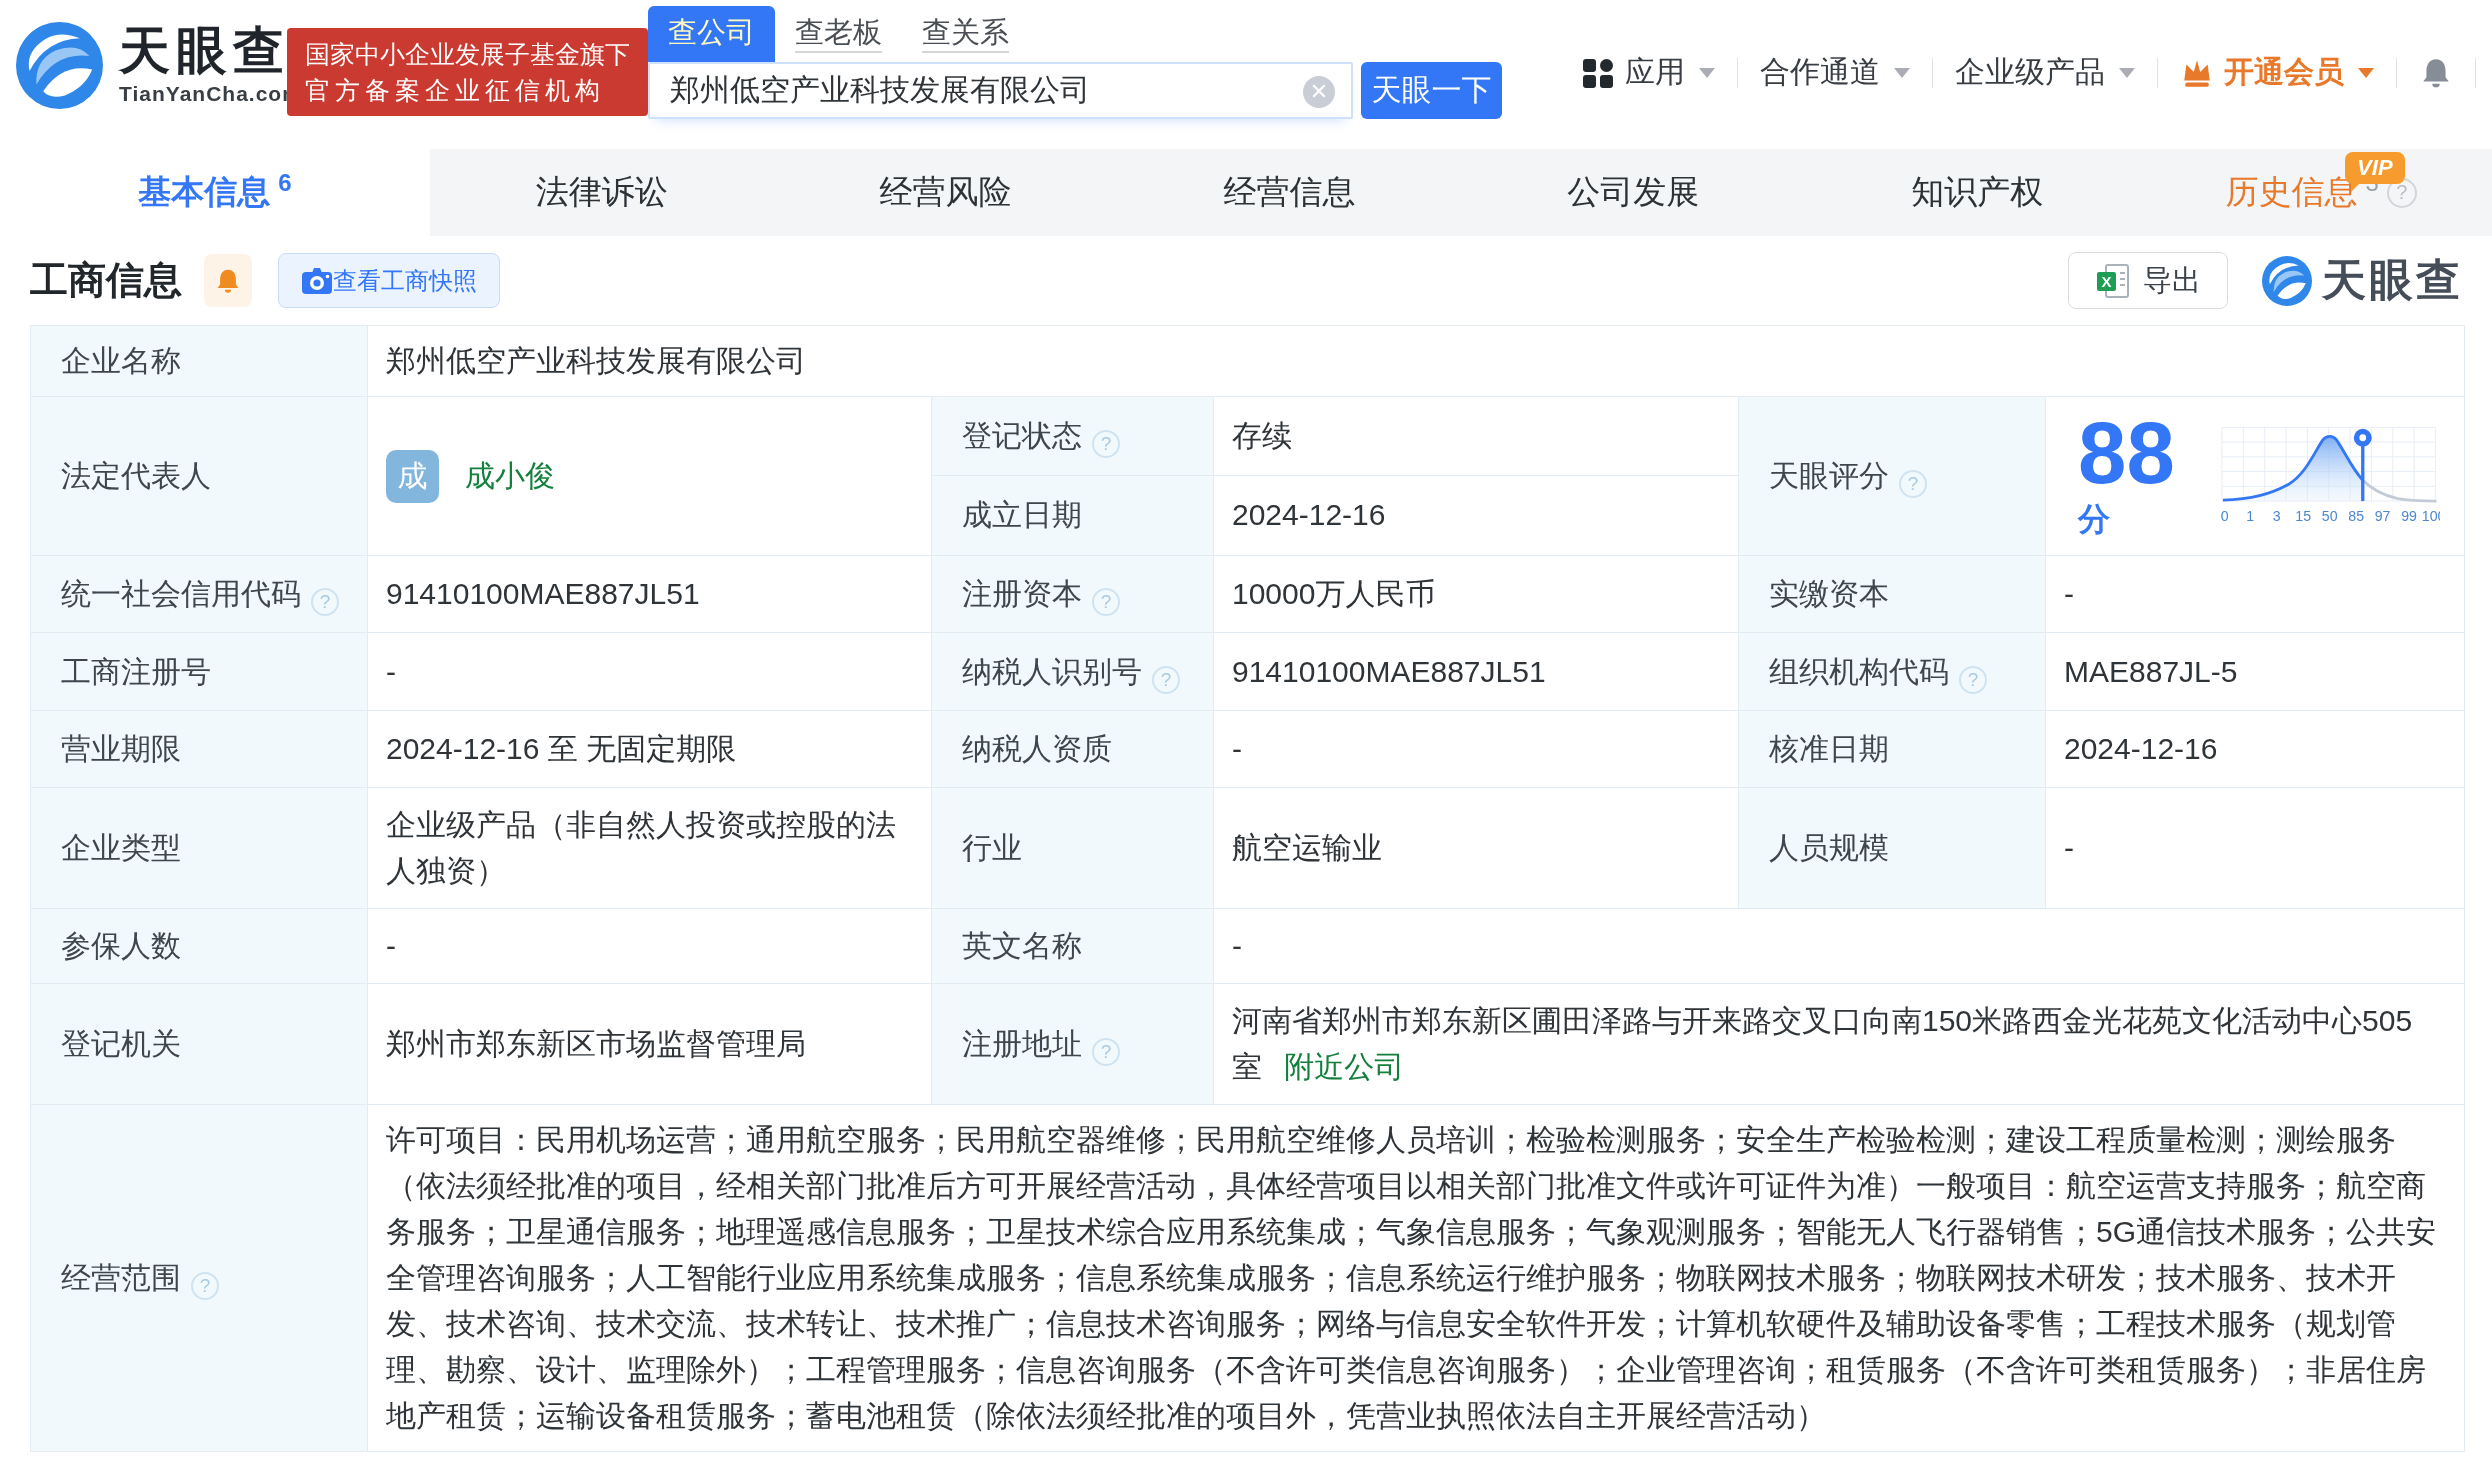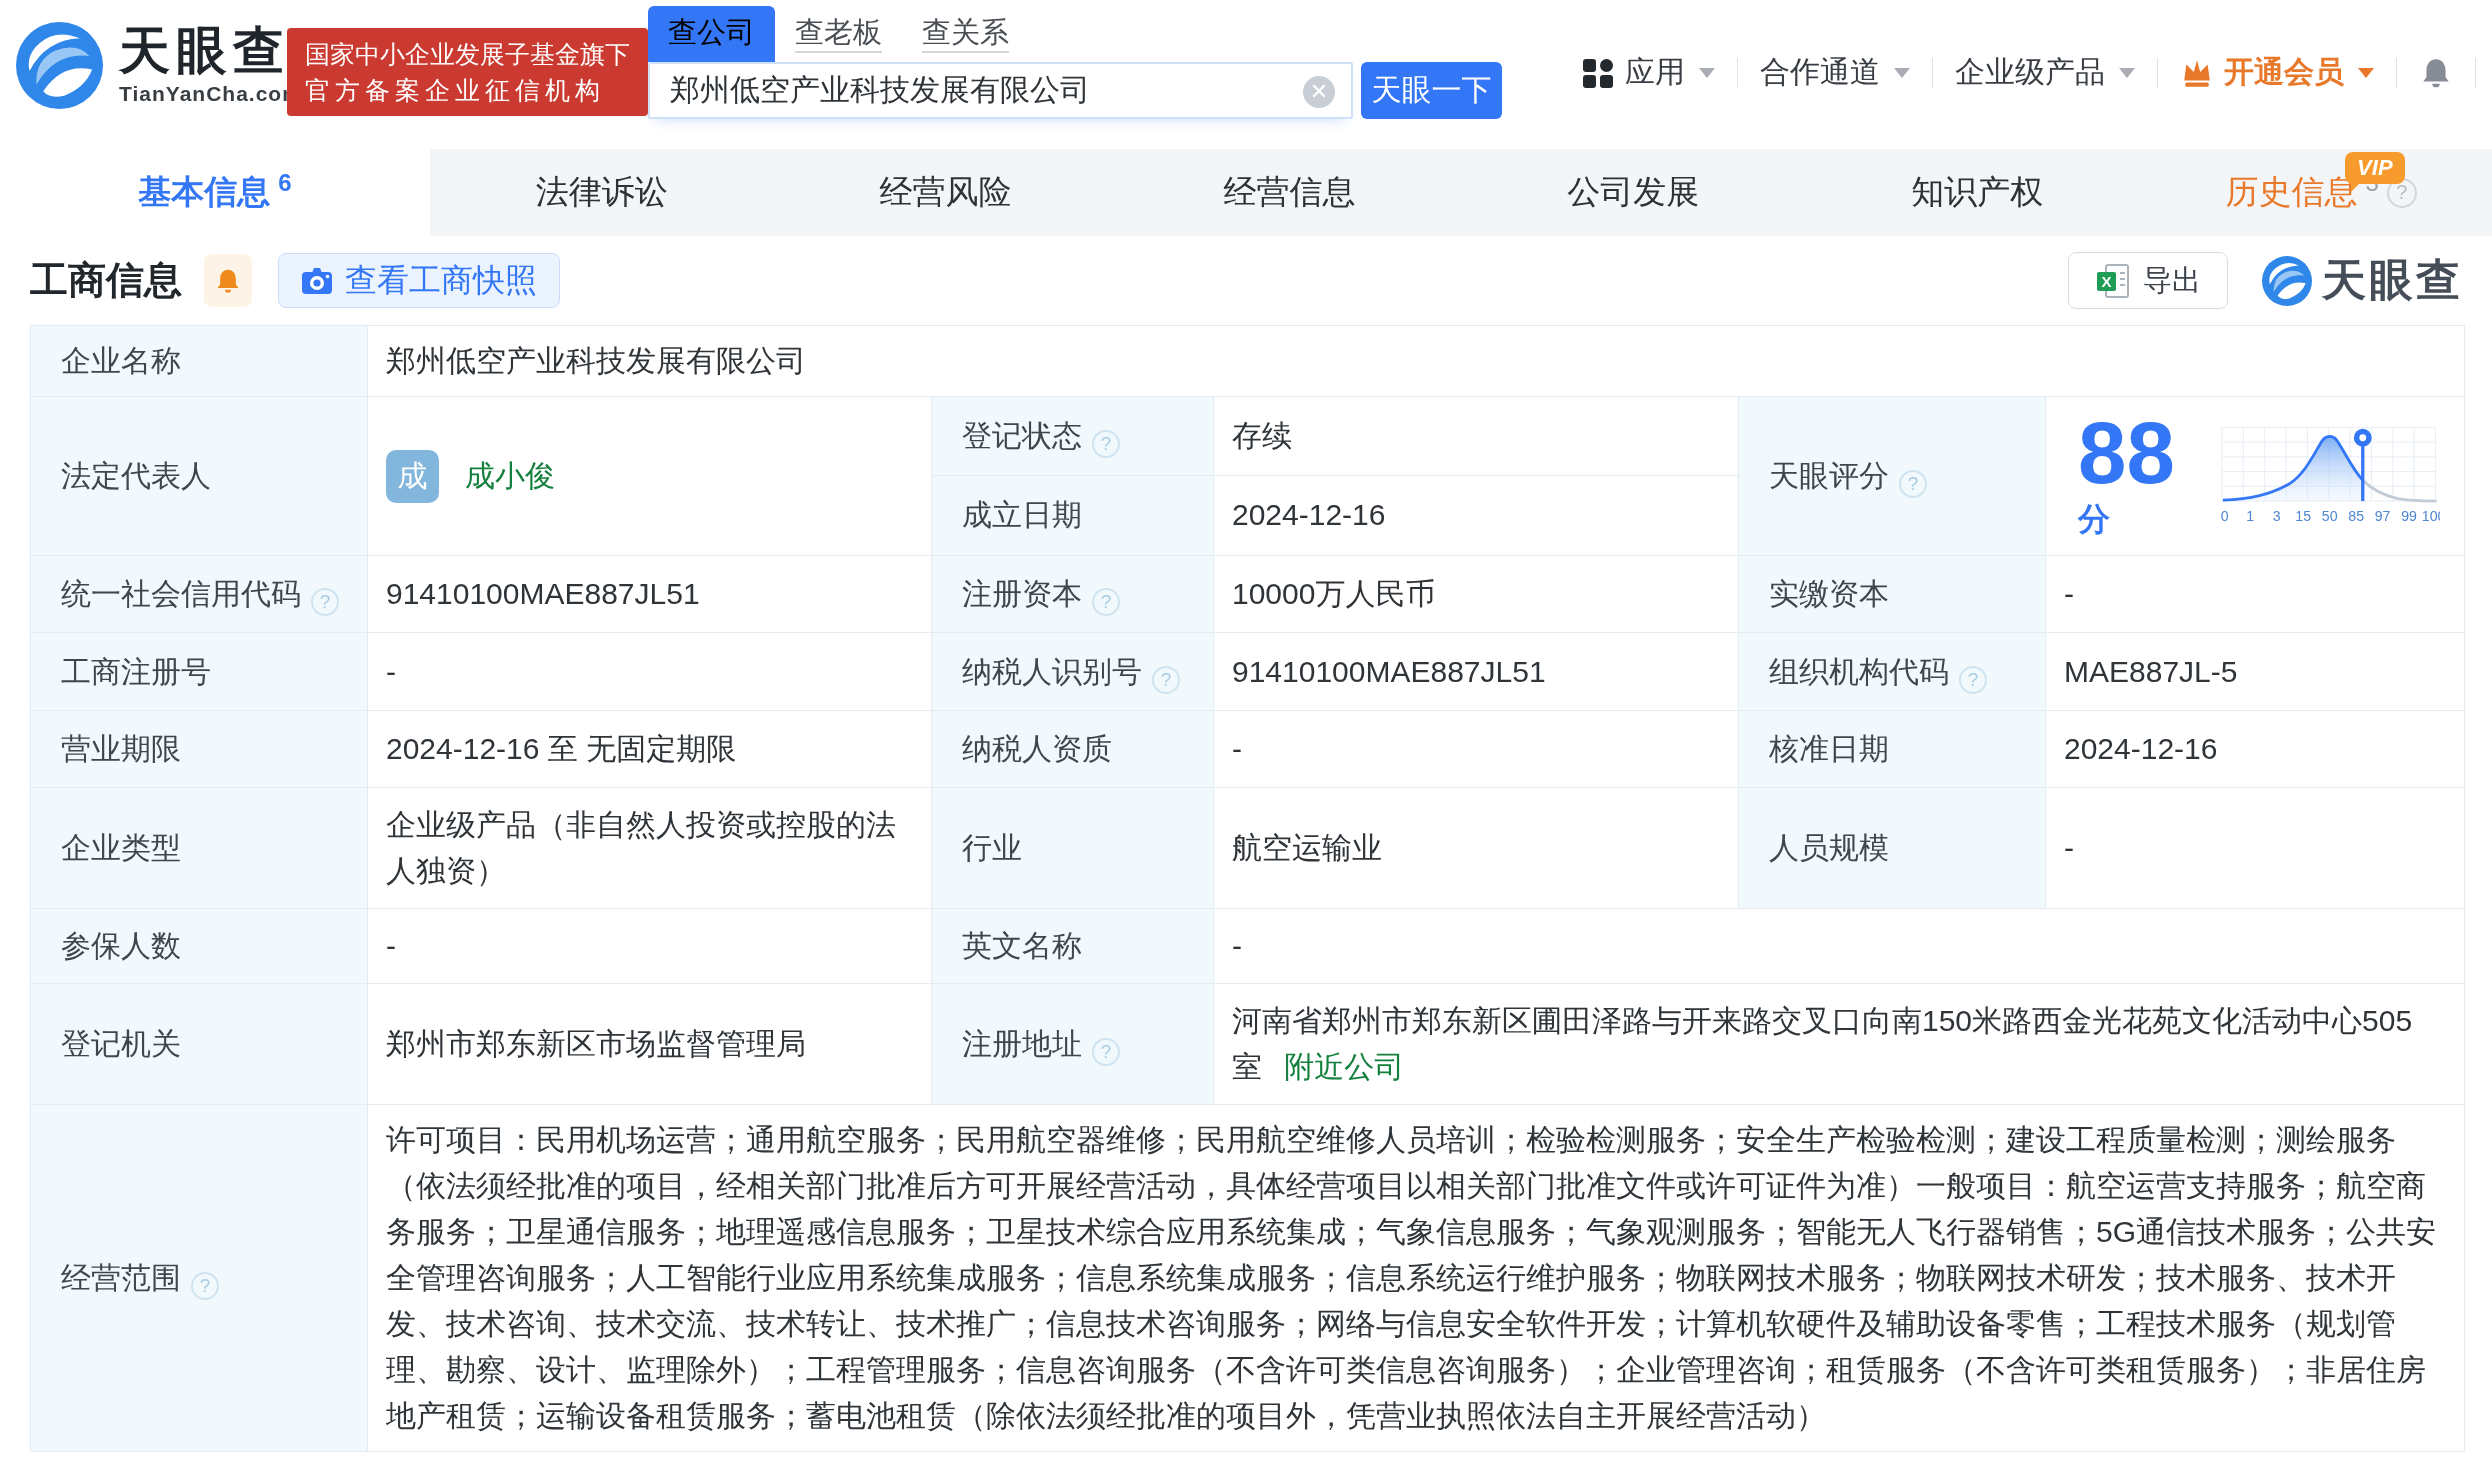--- a/index.html
+++ b/index.html
@@ -15,21 +15,21 @@
   .logo-domain { font-size:21px; font-weight:bold; color:#383e44; margin-top:6px; letter-spacing:1px; }
 
   .gov-badge { position:absolute; left:287px; top:28px; background:#cb3a30; color:#fff;
                border-radius:4px; padding:8px 18px; font-size:25px; line-height:36px; }
   .gov-badge .l2 { letter-spacing:5px; }
 
   .search { position:absolute; left:648px; top:6px; }
   .search-tabs { display:flex; align-items:flex-end; }
   .stab { font-size:29px; color:#4a4f55; padding:7px 20px 9px; cursor:pointer; }
   .stab .u { padding-bottom:3px; border-bottom:2px solid #d6d6d6; }
-  .stab.active { background:#3377f6; color:#000000; border-radius:6px 6px 0 0; }
+  .stab.active { background:#3377f6; color:#fef9c3; border-radius:6px 6px 0 0; }
   .stab.active .u { border-bottom:none; }
   .search-bar { display:flex; align-items:stretch; }
   .input-wrap { position:relative; width:705px; }
   .input-wrap input { width:100%; height:57px; border:2px solid #cfe0fb; border-radius:2px;
                       font-size:30px; color:#2f3439; padding:0 69px 0 20px; outline:none;
                       font-family:inherit; box-shadow:0 8px 12px -8px rgba(51,119,246,.28); }
   .clear-btn { position:absolute; right:18px; top:14px; width:32px; height:32px; border-radius:50%;
                background:#c9ced6; color:#fff; font-size:22px; display:flex; align-items:center;
                justify-content:center; cursor:pointer; }
   .clear-btn::after { content:"✕"; }
@@ -60,23 +60,23 @@
                font-size:22px; font-style:italic; font-weight:bold; padding:3px 12px;
                border-radius:8px; line-height:1.2; }
   .vip-badge::after { content:""; position:absolute; left:6px; bottom:-8px;
                       border:5px solid transparent; border-top-color:#f79b2e; border-left-color:#f79b2e; }
 
   
   .sectionbar { display:flex; align-items:center; height:89px; padding:0 30px; }
   .section-title { font-size:38px; font-weight:bold; color:#22272c; }
   .bell-chip { width:48px; height:53px; background:#fdf3e6; border-radius:8px; margin-left:22px;
                display:flex; align-items:center; justify-content:center; cursor:pointer; }
-  .snapshot-btn { display:flex; align-items:center; gap:12px; height:55px; padding:0 22px;
+  .snapshot-btn { display:flex; align-items:center; gap:0; height:55px; padding:0 22px;
                   margin-left:26px; background:#ebf3fe; border:1px solid #cadcf9; border-radius:8px;
-                  color:#3377f6; font-size:32px; cursor:pointer; }
+                  color:#3377f6; font-size:24px; cursor:pointer; }
   .right-tools { margin-left:auto; display:flex; align-items:center; gap:34px; }
   .export-btn { display:flex; align-items:center; gap:12px; height:57px; padding:0 26px;
                 background:#fff; border:1px solid #d8dde2; border-radius:8px;
                 font-size:29px; color:#3d444b; cursor:pointer; }
   .watermark { display:flex; align-items:center; gap:10px; }
   .watermark .wm-name { font-size:44px; font-weight:bold; color:#454e58; letter-spacing:3px; }
 
   
   table.info { border-collapse:collapse; table-layout:fixed; width:2433px; margin:0 30px; }
   .info td { border:1px solid #e2ecf2; font-size:30px; vertical-align:middle; line-height:46px; }

